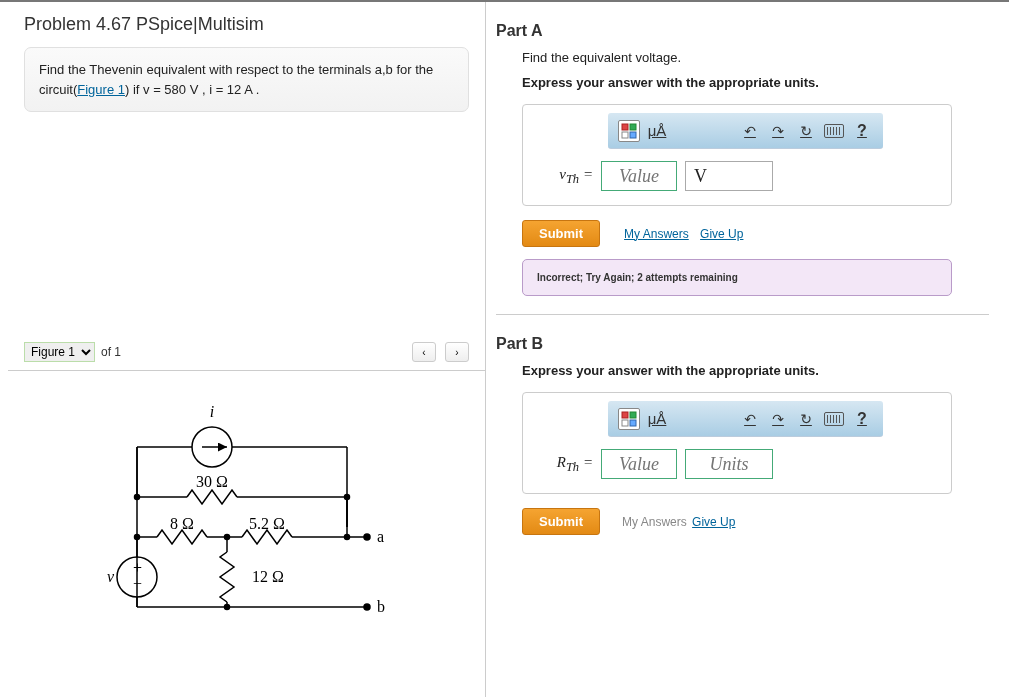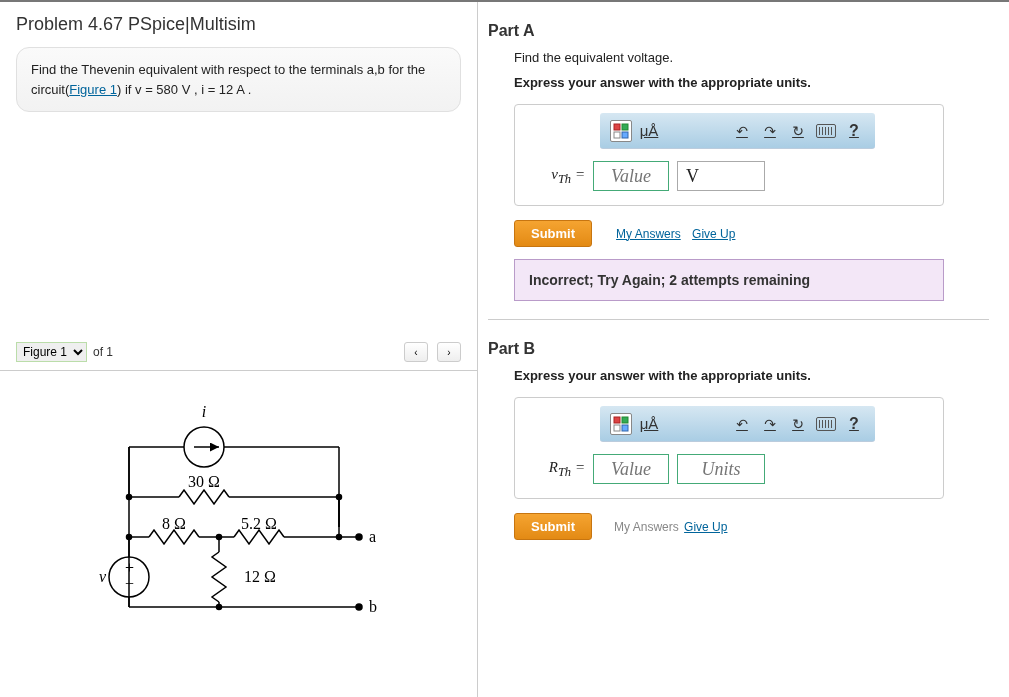--- a/index.html
+++ b/index.html
@@ -1,21 +1,21 @@
 <!DOCTYPE html>
 <html><head>
 <meta charset="utf-8">
 <style>
 * { box-sizing: border-box; margin: 0; padding: 0; }
 body { font-family: Arial, Helvetica, sans-serif; font-size: 13px; color: #333; background: #fff; }
-.container { display: flex; width: 1009px; height: 697px; border-top: 2px solid #777; }
+.container { display: flex; width: 1009px; height: 697px; border-top: 2px solid #777; padding-left: 8px; }
 .left-panel { width: 478px; border-right: 1px solid #ccc; display: flex; flex-direction: column; }
 .right-panel { flex: 1; padding: 0 20px 0 10px; }
 .prob-title { font-size: 18px; font-weight: normal; color: #333; padding: 12px 16px 8px; }
-.prob-desc { margin: 4px 16px 0; padding: 12px 14px; border: 1px solid #e0e0e0; border-radius: 13px; background: linear-gradient(#fafafa,#f2f2f2); font-size: 13px; color: #222; line-height: 1.5; }
+.prob-desc { margin: 4px 16px 0; padding: 12px 14px; border: 1px solid #e0e0e0; border-radius: 7px; background: linear-gradient(#fafafa,#f2f2f2); font-size: 13px; color: #222; line-height: 1.5; }
 .prob-desc a { color: #00649b; text-decoration: underline; }
 .fig-sel { margin: 230px 16px 8px; display: flex; align-items: center; gap: 6px; font-size: 12px; }
 .fig-sel select { border: 1px solid #bda; padding: 1px 2px; font-size: 12px; }
 .fig-sel .spacer { flex: 1; }
 .navbtn { width: 24px; height: 20px; border: 1px solid #ccc; border-radius: 3px; background: linear-gradient(#fff,#eee); font-size: 10px; cursor: pointer; margin-left: 3px; }
 .fig-area { border-top: 1px solid #ccc; padding: 16px 0 0 0; flex: 1; display:flex; justify-content:center; }
 .part { margin-top: 20px; }
 .part-title { font-size: 16px; font-weight: bold; color: #333; margin-bottom: 10px; }
 .part-sub { font-size: 13px; color: #222; margin: 0 0 10px 26px; }
 .part-instr { font-size: 13px; font-weight: bold; color: #222; margin: 0 0 14px 26px; }
@@ -29,21 +29,21 @@
 .varlabel { font-style: italic; font-family: 'Times New Roman', serif; font-size: 15px; color:#222; width:50px; text-align:right; }
 .val-input { width: 76px; height: 30px; border:1px solid #4a7; font-family:'Times New Roman',serif; font-size: 18px; font-style:italic; text-align:center; color:#888; }
 .unit-input { width: 88px; height: 30px; border:1px solid #4a7; font-family:'Times New Roman',serif; font-size: 18px; font-style:italic; text-align:center; color:#1d4ed8; }
 .unit-fixed { width: 88px; height: 30px; border:1px solid #aaa; display:flex; align-items:center; padding-left:8px; font-family:'Times New Roman',serif; font-size: 18px; color:#222; }
 .btn-row { display:flex; align-items:center; gap: 22px; margin: 14px 0 0 26px; }
 .submit-btn { background: linear-gradient(#f5a431,#e38a14); color:#fff; font-weight:bold; border:1px solid #c77510; border-radius:3px; padding: 5px 16px; font-size:13px; cursor:pointer; }
 .ans-links { font-size:12px; color:#555; }
 .ans-links a { color:#00649b; text-decoration:underline; margin-left:2px; }
 .ans-links .ma { color:#00649b; text-decoration:underline; margin-right:6px; }
 .ans-links .mg { color:#888; }
-.feedback { margin: 12px 0 0 26px; width: 430px; padding: 12px 14px; border:1px solid #b99bc9; border-radius:0; background:#f3e7f7; color:#333; font-size:14px; font-weight:bold; }
+.feedback { margin: 12px 0 0 26px; width: 430px; padding: 12px 14px; border:1px solid #b99bc9; border-radius:5px; background:#f3e7f7; color:#333; font-size:10px; font-weight:bold; }
 .hr { border:none; border-top:1px solid #ccc; margin: 18px 0 0 0; }
 svg.circuit { width: 340px; height: 260px; }
 svg text { font-family: 'Times New Roman', serif; font-size: 16px; }
 .kbd-icon { width:20px; height:14px; border:1px solid #555; border-radius:2px; position:relative; }
 .kbd-icon::before { content:""; position:absolute; top:2px; left:2px; right:2px; bottom:2px; background: repeating-linear-gradient(90deg,#555 0 1px, transparent 1px 3px); }
 </style>
 </head>
 <body>
 
 <div class="container">

